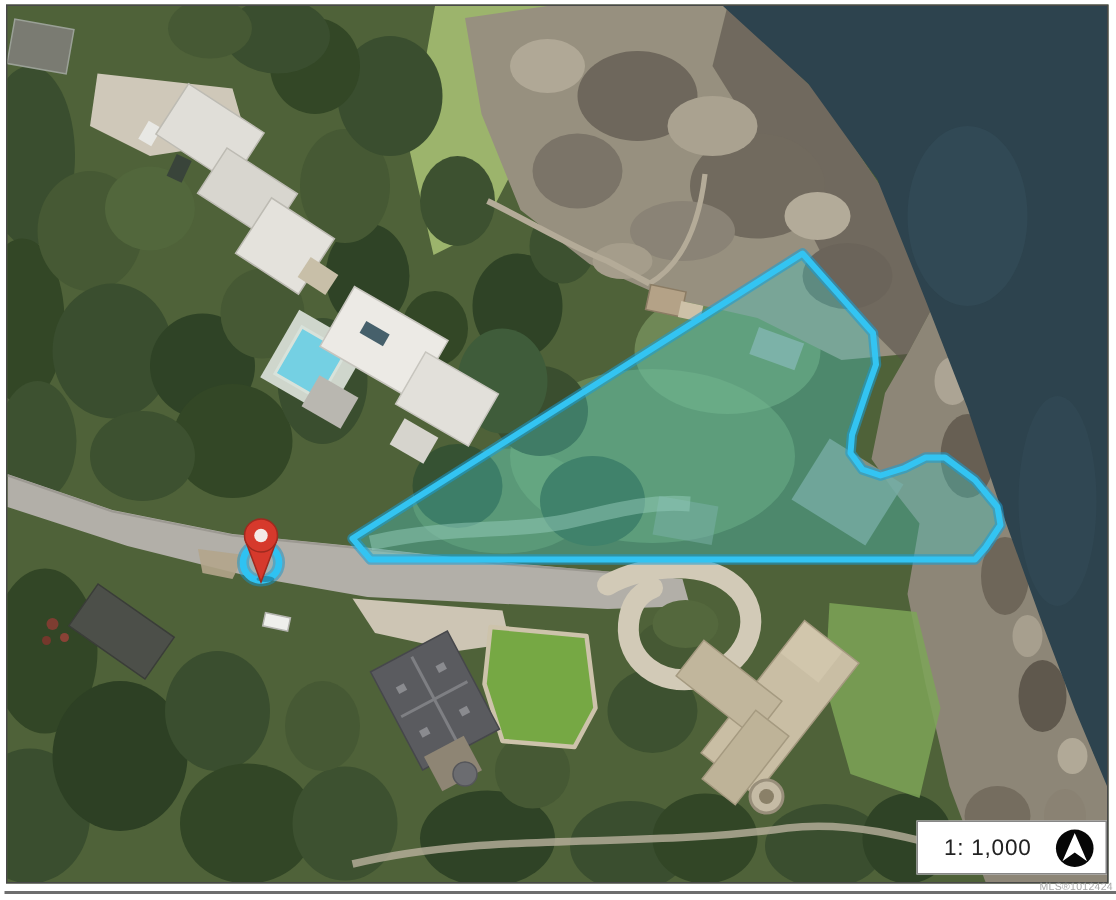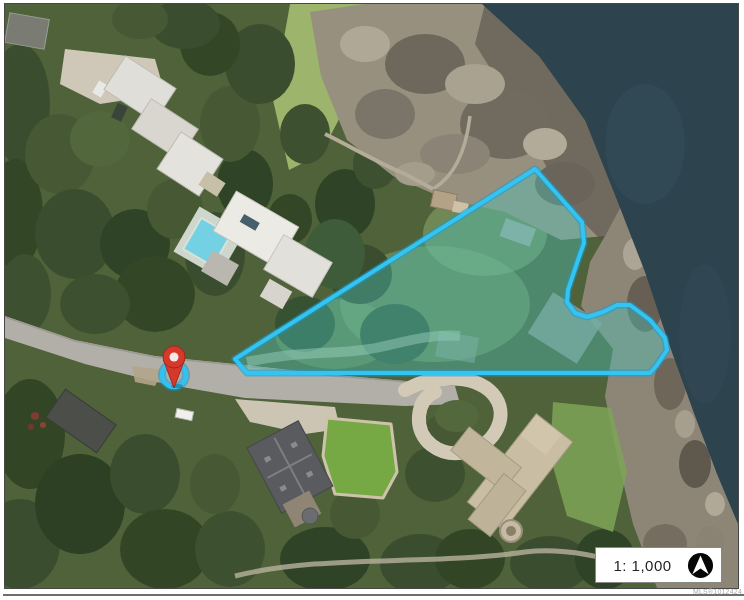--- a/index.html
+++ b/index.html
@@ -1,20 +1,20 @@
 <!DOCTYPE html>
 <html><head>
 <meta charset="utf-8">
 <style>
   html,body{margin:0;padding:0;background:#ffffff;width:744px;height:600px;overflow:hidden;
     font-family:"Liberation Sans",sans-serif;}
   #page{position:relative;width:744px;height:600px;background:#fff;}
   #map-frame{position:absolute;left:4px;top:3px;width:733px;height:584px;border:1px solid #484848;background:#4f6239;}
   #map-frame svg.scene{display:block;width:100%;height:100%;}
-  #scalebox{position:absolute;right:16px;bottom:5px;width:127px;height:36px;background:#ffffff;
+  #scalebox{position:absolute;right:0;bottom:5px;width:127px;height:36px;background:#ffffff;
     border:1px solid #878787;display:flex;align-items:center;box-sizing:border-box;}
   #scalebox .scale-text{flex:1;text-align:center;font-size:15px;color:#222;letter-spacing:.5px;padding-left:2px;}
   #scalebox .north{width:27px;height:27px;margin-right:7px;flex:0 0 auto;}
   #watermark{position:absolute;right:2px;top:588px;font-size:7px;color:#a9a9a9;letter-spacing:.2px;line-height:8px;}
   #divider{position:absolute;left:3px;right:0;top:594px;height:2px;background:#6e6e6e;}
 </style>
 </head>
 <body>
 
 <div id="page">

